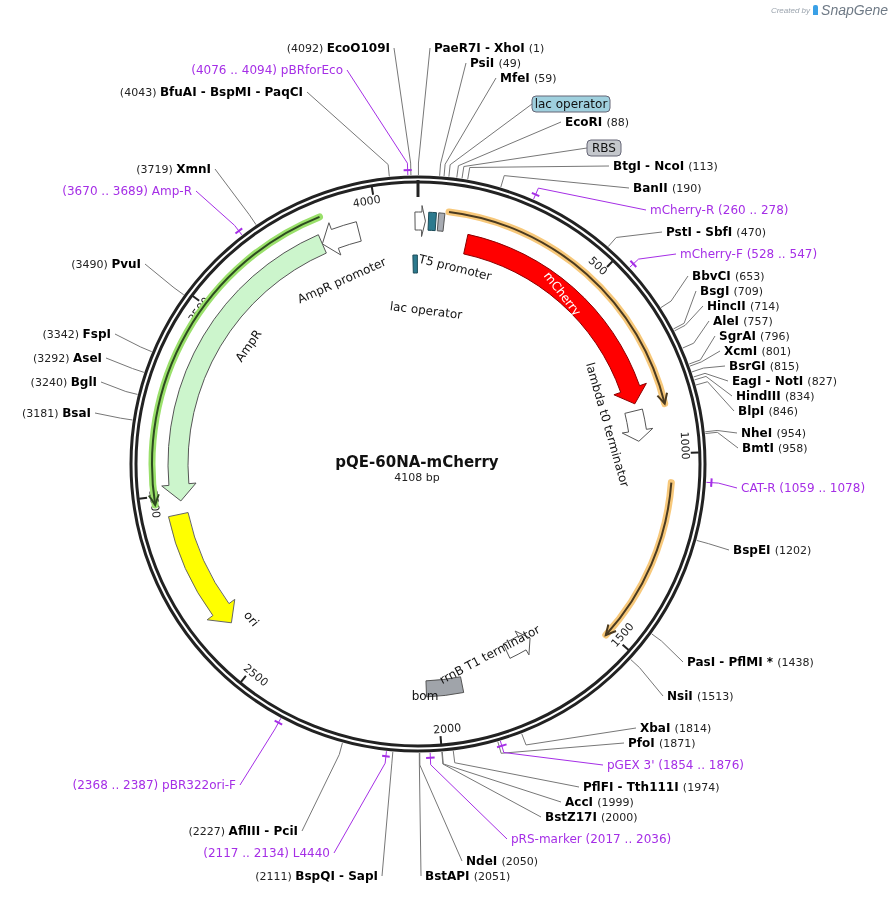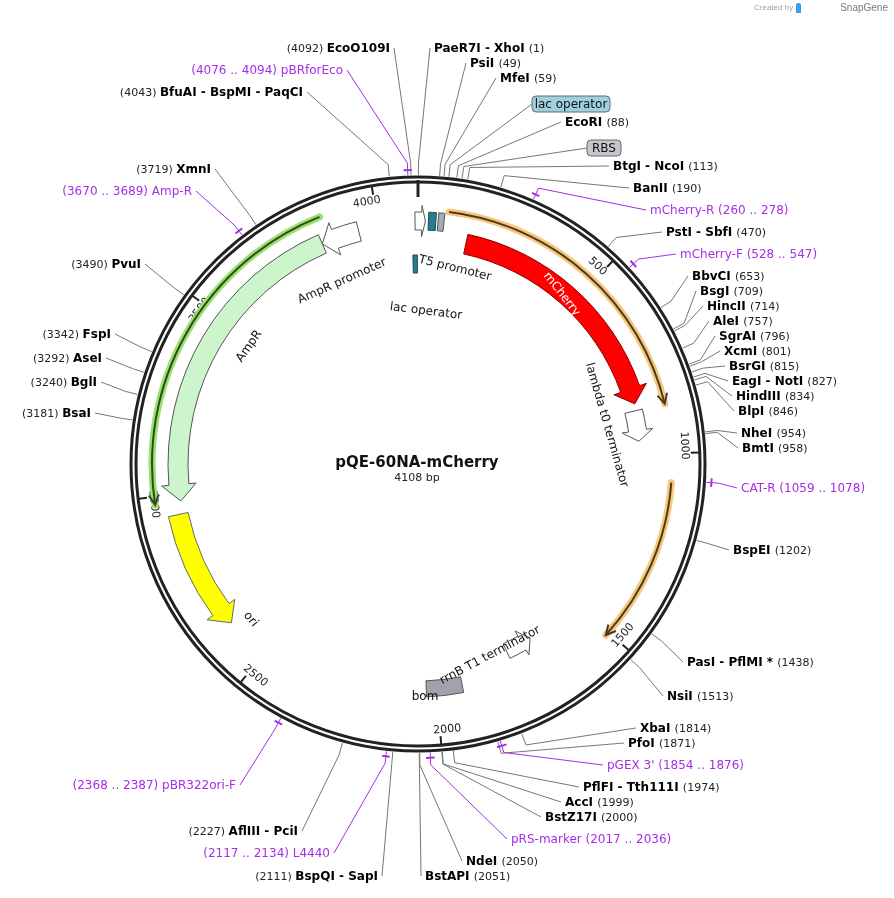--- a/index.html
+++ b/index.html
@@ -1,21 +1,21 @@
 <!DOCTYPE html>
 <html><head>
 <meta charset="utf-8">
 <style>
   html, body { margin:0; padding:0; background:#ffffff; }
   body { width:894px; height:898px; position:relative; overflow:hidden;
          font-family:"DejaVu Sans", "Liberation Sans", sans-serif; }
   #map { position:absolute; left:0; top:0; }
   .credit { position:absolute; right:6px; top:2px; font-size:8px; color:#9aa3ad;
-            font-family:"Liberation Sans", sans-serif; display:flex; align-items:center; gap:3px; }
-  .credit .brand { font-size:10px; color:#6f7a86;margin-left:36px; }
+            font-family:"Liberation Sans", sans-serif; display:flex; align-items:center; gap:3px;font-style:italic; }
+  .credit .brand { font-size:14px; color:#6f7a86; }
   .credit .logo { width:5px; height:10px; background:#3aa0e6; border-radius:2px 2px 0 0; display:inline-block; }
   svg text { font-family:"DejaVu Sans", "Liberation Sans", sans-serif; }
   .site-name { font-weight:bold; font-size:12px; fill:#000; }
   .site-pos { font-size:11px; fill:#222; }
   .primer { font-size:12px; fill:#a52ee6; }
 </style>
 </head>
 <body>
 
 <div class="credit">

